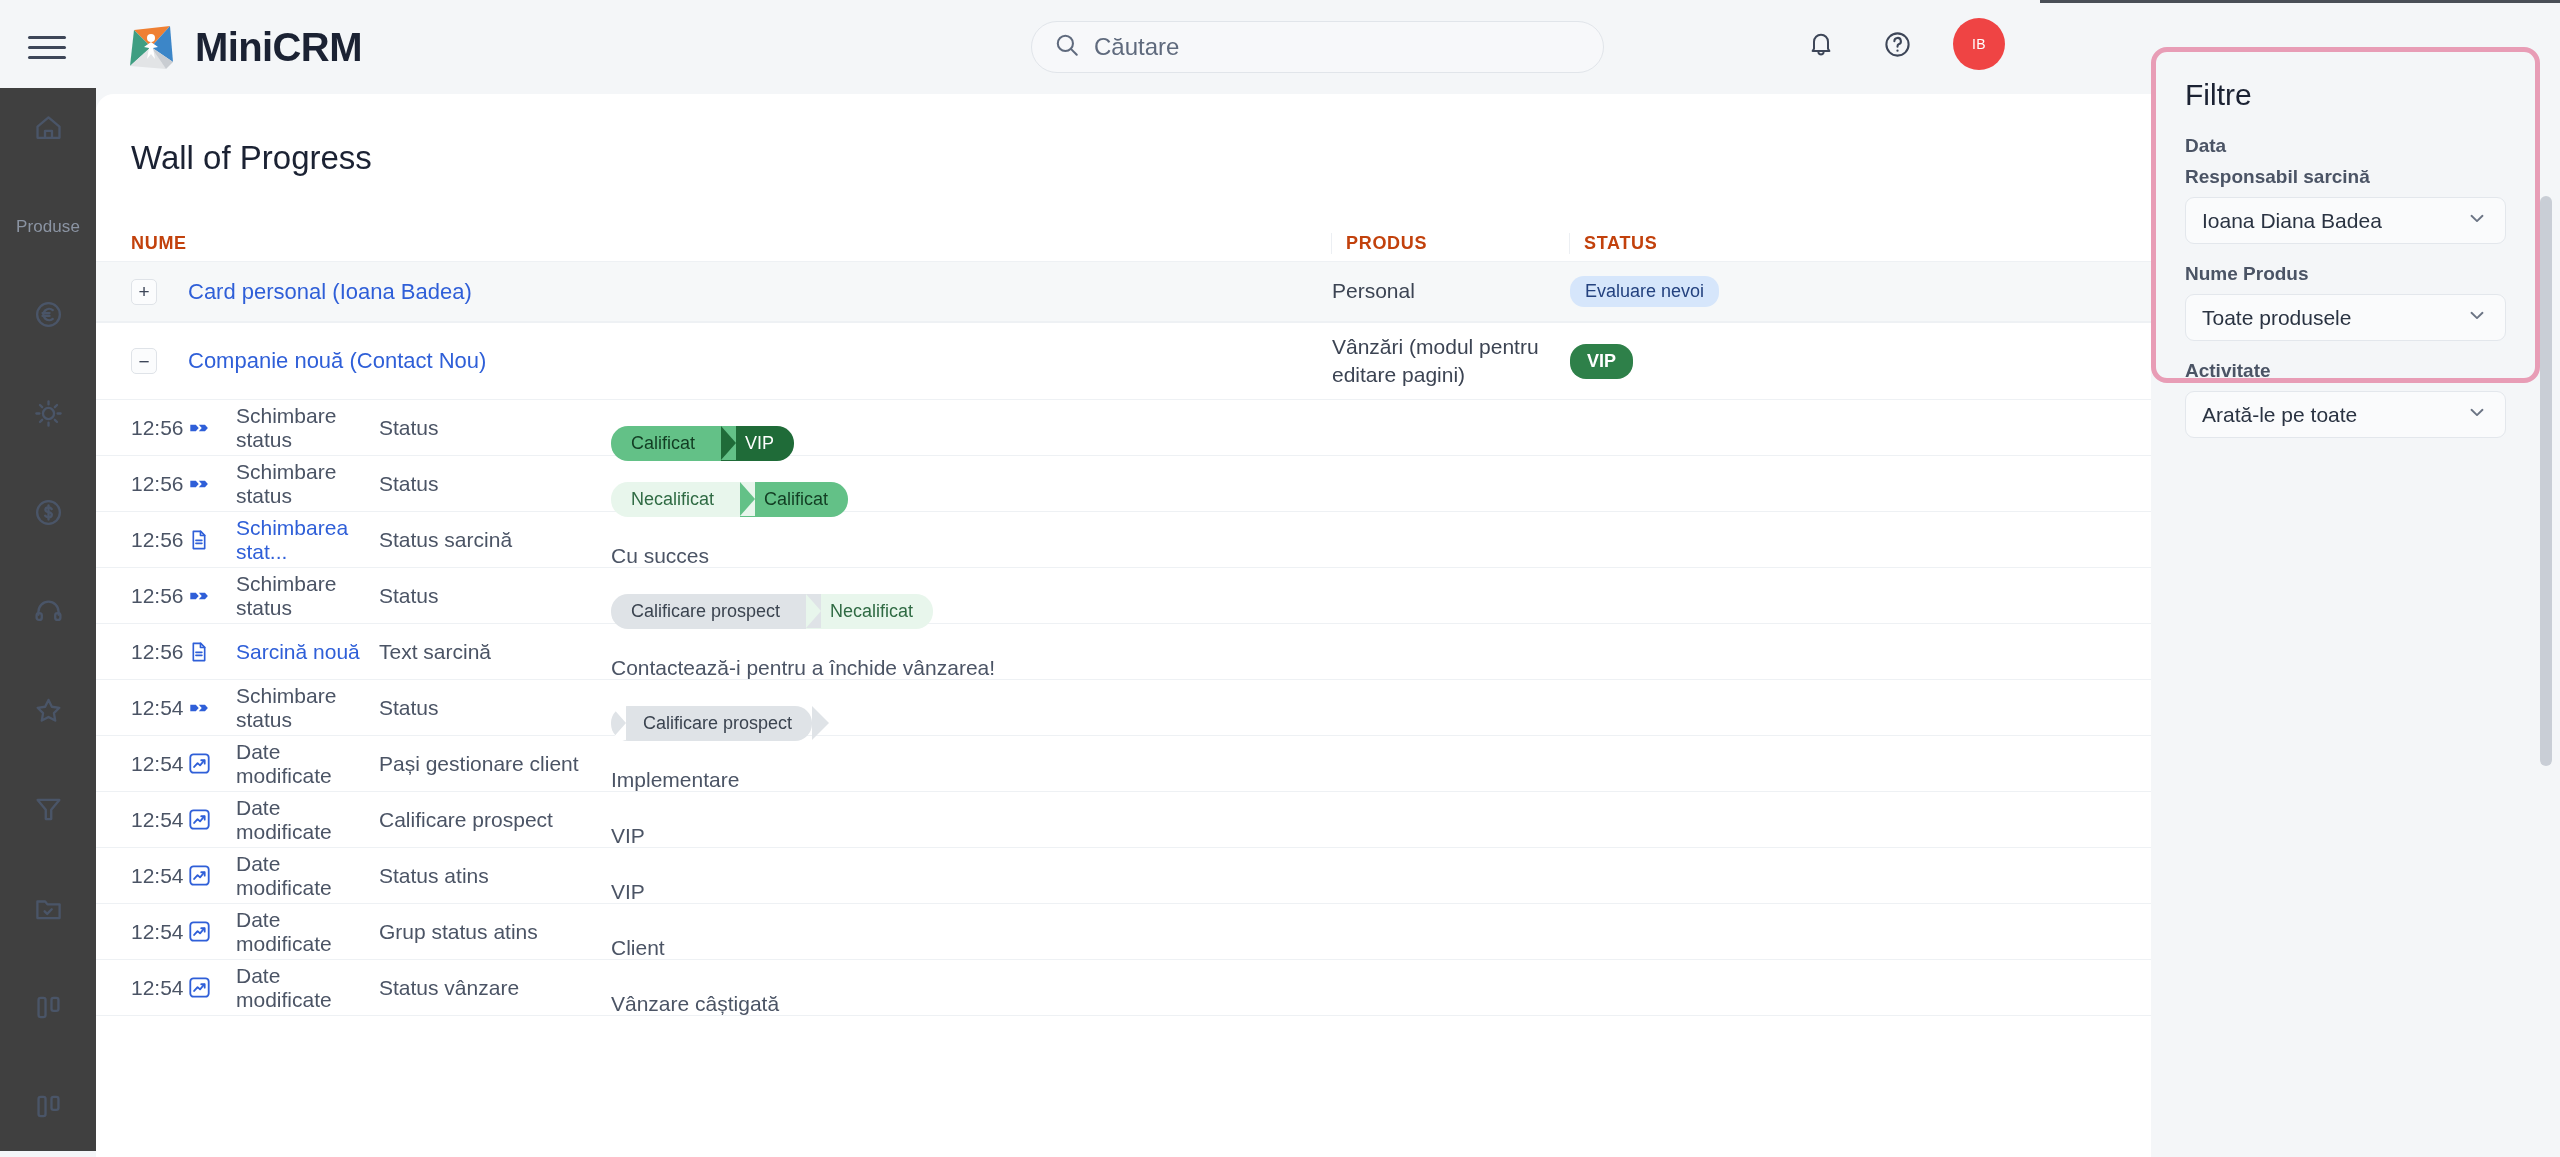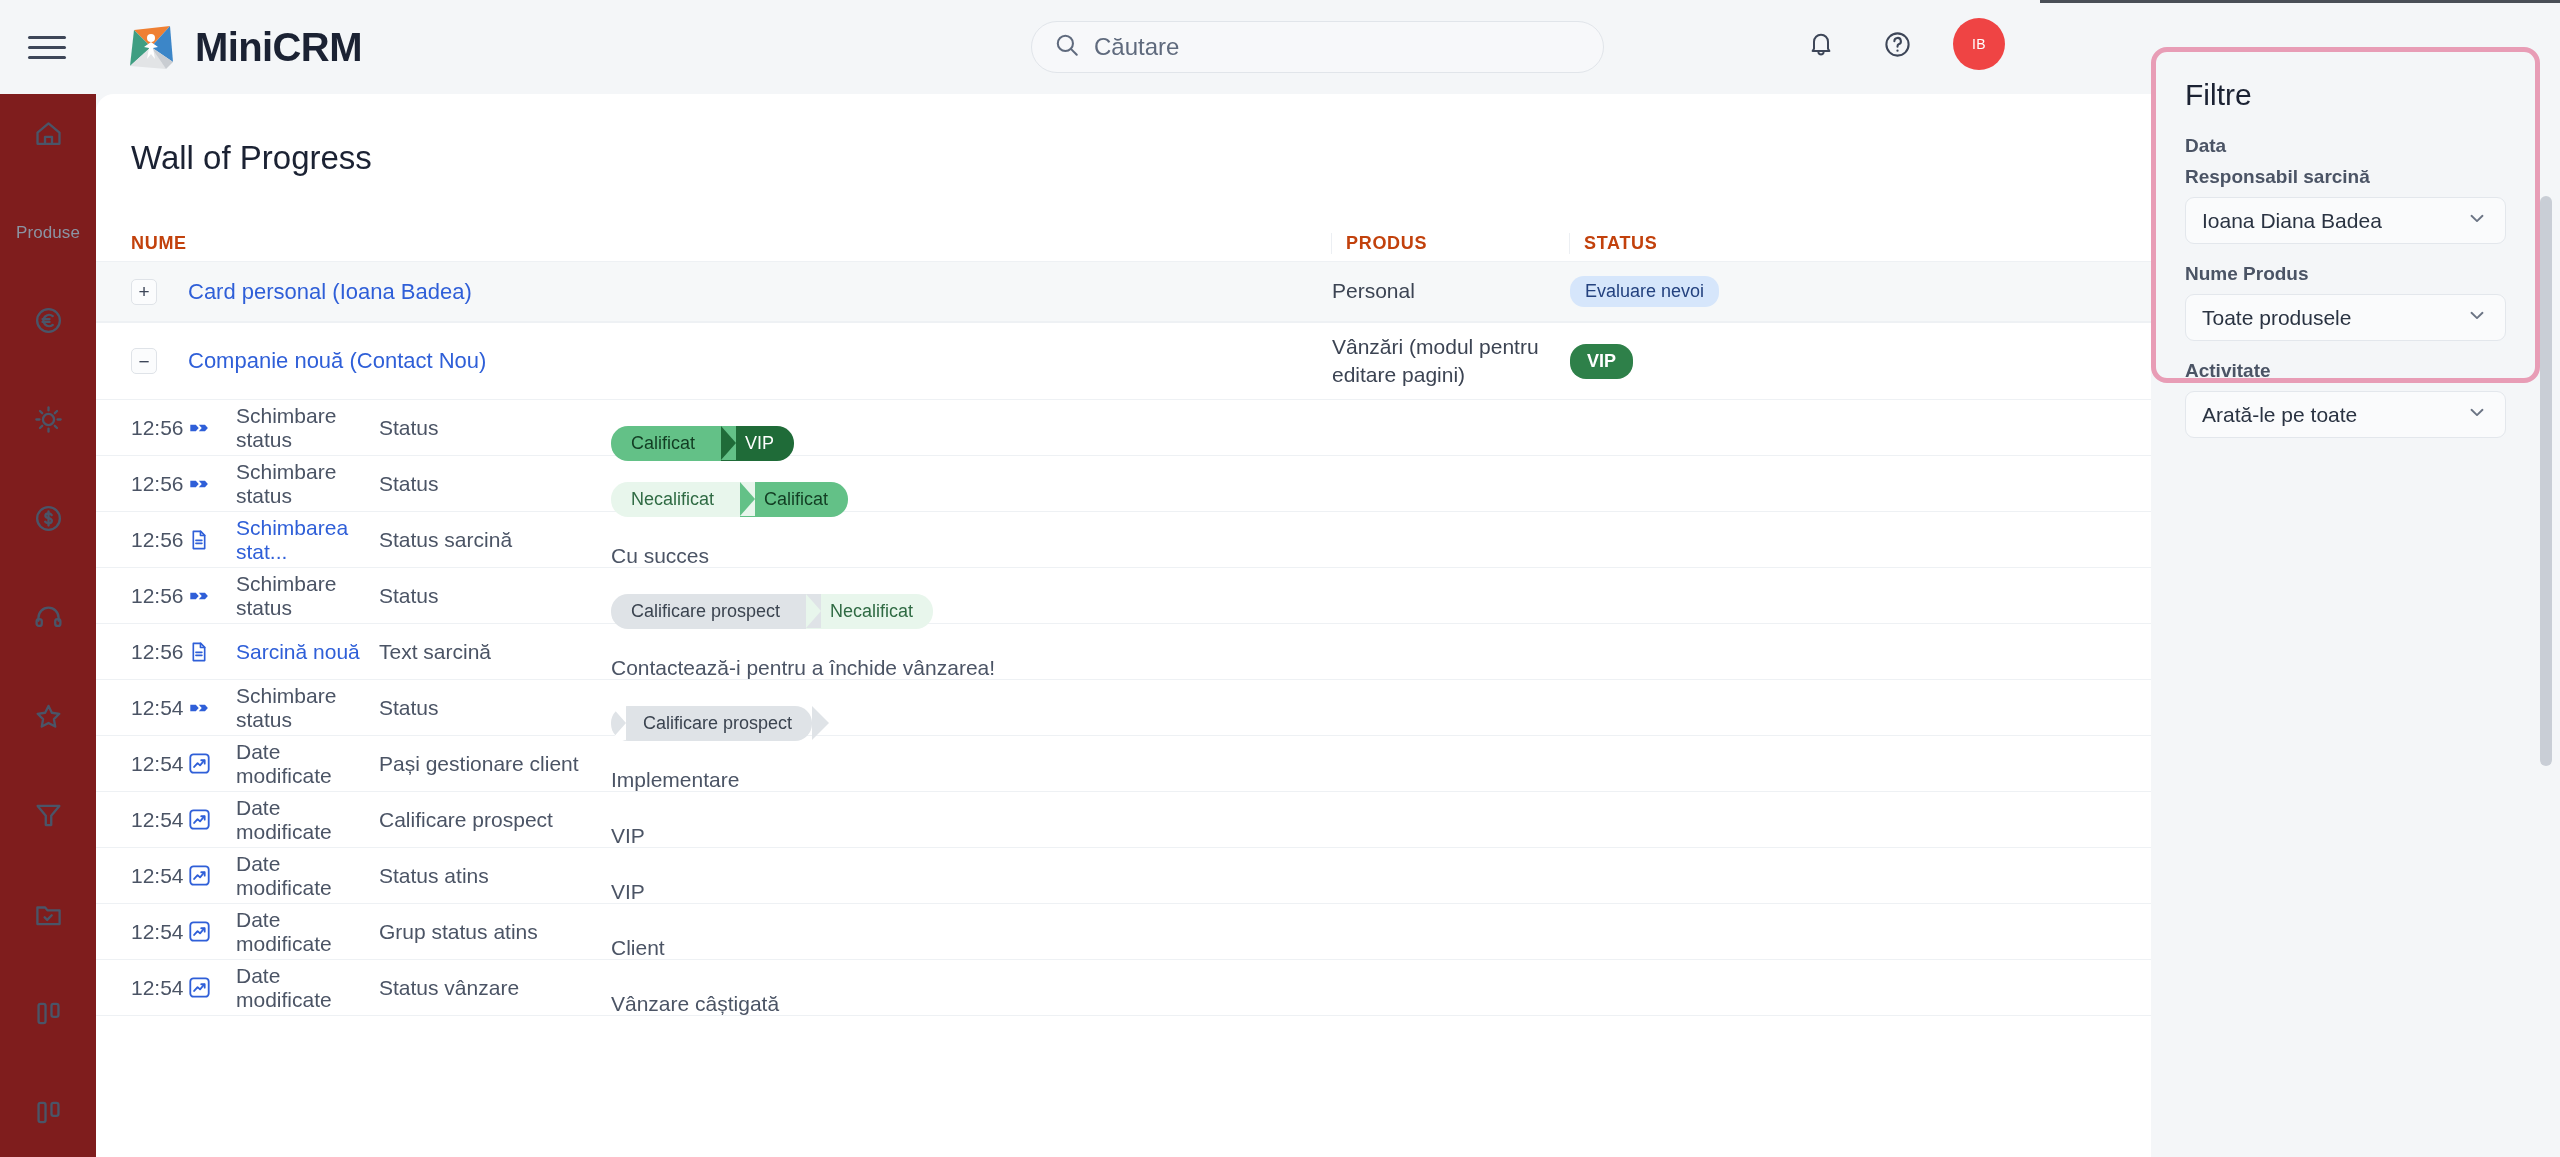--- a/index.html
+++ b/index.html
@@ -49,22 +49,22 @@
               width: 40px; height: 40px; }
   .avatar {
     width: 52px; height: 52px; border-radius: 50%; background: #ef4444;
     color: #fff; font-size: 14px; font-weight: normal;
     display: flex; align-items: center; justify-content: center; cursor: pointer;
     letter-spacing: 0.5px;
   }
 
   
   .sidebar {
-    position: absolute; left: 0; top: 94px; width: 96px; height: 1063px;
-    background: #7f1d1d;
+    position: absolute; left: 0; top: 88px; width: 96px; height: 1063px;
+    background: #404040;
     display: flex; flex-direction: column; align-items: center;
     padding-top: 24px;
     gap: 44px;
   }
   .side-item {
     width: 56px; height: 56px; margin-bottom: 20px;
     display: flex; align-items: center; justify-content: center;
     border-radius: 12px; cursor: pointer; color: #4a5568;
   }
   .side-label {

